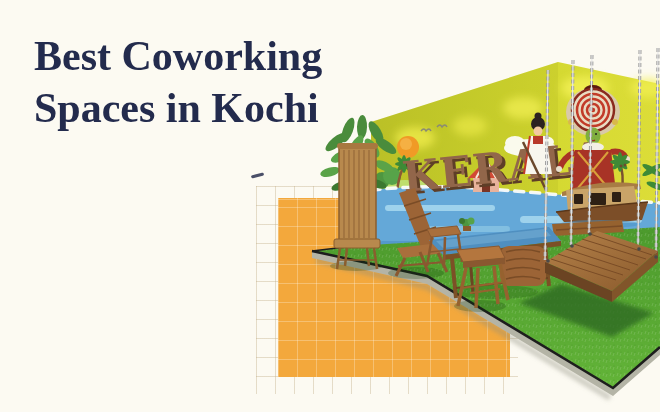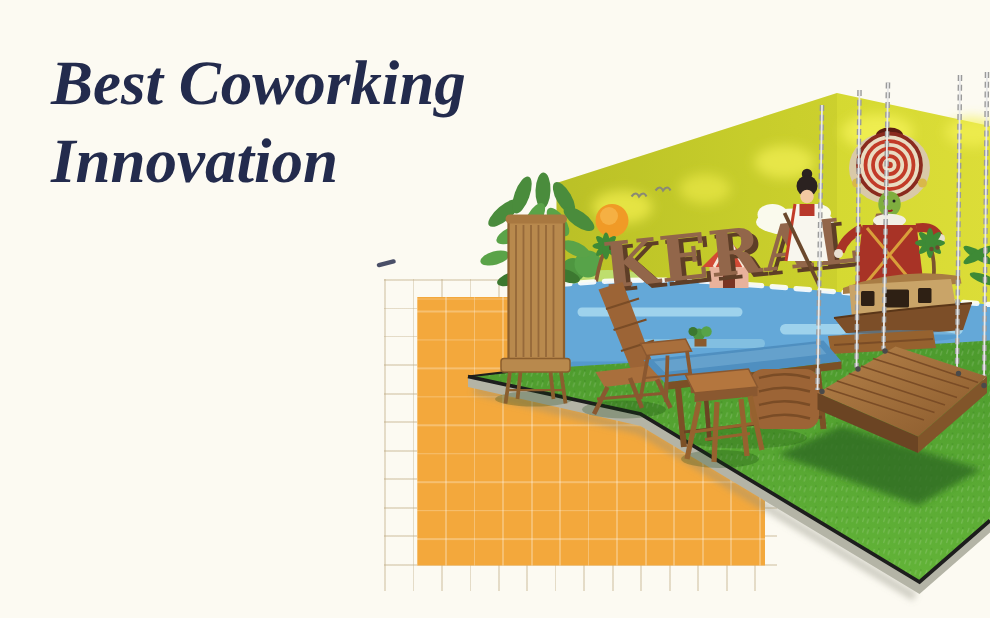--- a/index.html
+++ b/index.html
@@ -6,21 +6,21 @@
   .stage{
     position:relative;width:660px;height:412px;overflow:hidden;
     background:#fcfaf2;
     font-family:"Liberation Serif","DejaVu Serif",serif;
   }
   .title{
     position:absolute;left:34px;top:30px;width:350px;
     color:#232b4d;font-weight:700;font-size:42px;line-height:52px;
     letter-spacing:0px;
   }
-  .title .line{white-space:nowrap;font-style:italic;}
+  .title .line{white-space:nowrap;}
   .decor-dash{
     position:absolute;left:251px;top:174px;width:13px;height:3px;
     background:#2a3050;transform:rotate(-14deg);border-radius:2px;opacity:.85;
   }
   .grid-bg{
     position:absolute;left:256px;top:186px;width:262px;height:208px;
     background:
       repeating-linear-gradient(to right, rgba(190,170,130,.38) 0 1px, transparent 1px 19px),
       repeating-linear-gradient(to bottom, rgba(190,170,130,.38) 0 1px, transparent 1px 19px);
   }
@@ -41,21 +41,21 @@
     font-weight:bold;font-size:42px;letter-spacing:1px;
   }
 </style>
 </head>
 <body>
 
 <div class="stage">
 
   <div class="title">
     <div class="line">Best Coworking</div>
-    <div class="line">Innovation</div>
+    <div class="line">Spaces in Kochi</div>
   </div>
 
   <div class="decor-dash"></div>
   <div class="grid-bg"></div>
   <div class="orange-square">
     <div class="square-grid"></div>
   </div>
 
   <svg class="photo" viewBox="0 0 660 412" xmlns="http://www.w3.org/2000/svg">
     <defs>

